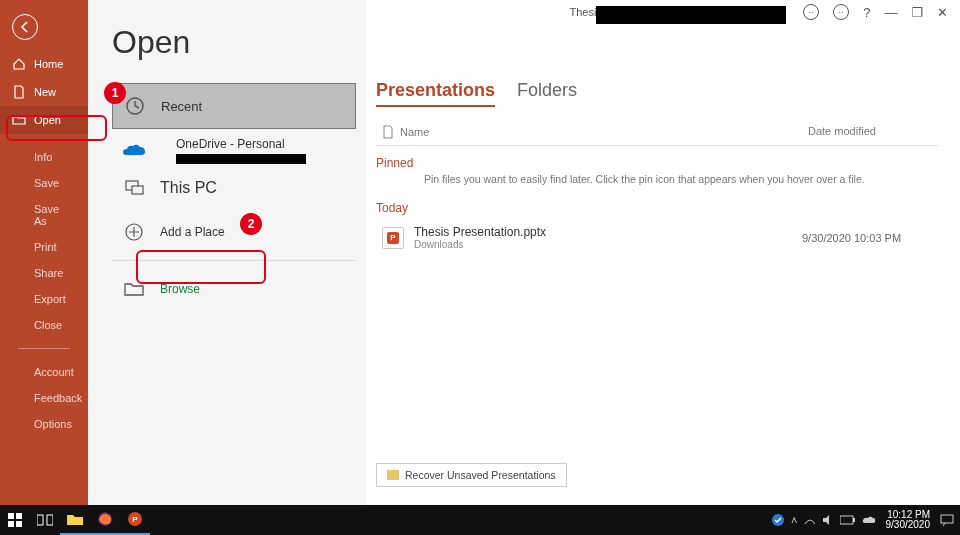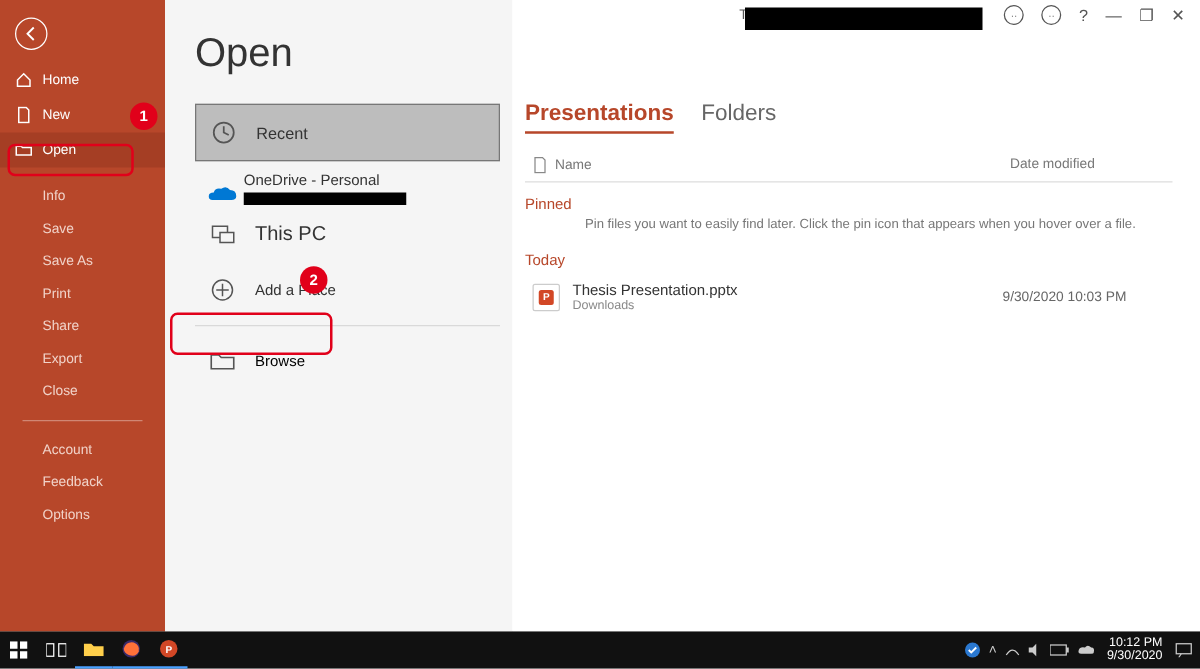--- a/index.html
+++ b/index.html
@@ -6,37 +6,37 @@
   html, body { width: 960px; height: 535px; overflow: hidden; background: #fff; }
   .app { width: 960px; height: 505px; display: flex; position: relative; }
   .taskbar { width: 960px; height: 30px; background: #111; display: flex; align-items: center; color: #fff; font-size: 11px; }
   .taskbar .tb-left { display: flex; align-items: center; gap: 0; }
   .taskbar .tb-item { width: 30px; height: 30px; display: flex; align-items: center; justify-content: center; }
   .taskbar .tb-item.active { border-bottom: 2px solid #4aa0ff; }
   .taskbar .tb-right { margin-left: auto; display: flex; align-items: center; gap: 6px; padding-right: 6px; }
   .taskbar .clock { text-align: right; line-height: 1; font-size: 10px; padding: 0 4px; }
 
   
-  .sidebar { width: 132px; background: #b7472a; color: #fff; display: flex; flex-direction: column; padding-top: 8px; font-size: 11px; position: relative; }
+  .sidebar { width: 88px; background: #b7472a; color: #fff; display: flex; flex-direction: column; padding-top: 8px; font-size: 11px; position: relative; }
   .back-btn { width: 26px; height: 26px; border: 1.5px solid #fff; border-radius: 50%; margin: 6px 0 10px 12px; display: flex; align-items: center; justify-content: center; cursor: pointer; }
   .nav-item { display: flex; align-items: center; gap: 8px; padding: 7px 12px; cursor: pointer; }
   .nav-item .ico { width: 14px; height: 14px; display: inline-flex; align-items: center; justify-content: center; }
   .nav-item.selected { background: #a53e24; }
   .nav-subtext { padding: 7px 28px 7px 34px; color: #f1d3c9; }
   .nav-sep { border-top: 1px solid rgba(255,255,255,0.35); margin: 10px 18px; }
   .nav-disabled { color: #e0b6a8; }
 
   
   .source-panel { width: 278px; background: #f5f5f5; padding: 24px 10px 0 24px; }
   .title { font-size: 32px; font-weight: 300; color: #333; margin-bottom: 22px; }
   .src-item { display: flex; align-items: center; gap: 14px; padding: 10px 10px; cursor: pointer; }
   .src-item .src-icon { width: 24px; height: 24px; display: inline-flex; align-items: center; justify-content: center; }
   .src-item.selected { background: #bdbdbd; border: 1px solid #777; text-align: right; }
   .src-divider { border-top: 1px solid #d9d9d9; margin: 6px 0; }
-  .onedrive-block { display: flex; align-items: flex-end; gap: 5px; padding: 8px 10px 2px 10px; cursor: pointer; }
+  .onedrive-block { display: flex; align-items: center; gap: 30px; padding: 8px 10px 2px 10px; cursor: pointer; }
   .onedrive-text .od-main { font-size: 12px; color: #333; }
   .redact { width: 130px; height: 10px; background: #000; margin-top: 3px; }
 
   
   .content { flex: 1; background: #fff; padding: 0 22px 0 10px; position: relative; }
   .top-redact { position: absolute; top: 6px; left: 596px; width: 190px; height: 18px; background: #000; }
   .titlebar { position: absolute; top: 6px; left: 0; width: 100%; text-align: center; font-size: 11px; color: #555; }
   .winctrls { position: absolute; top: 4px; right: 12px; display: flex; gap: 14px; align-items: center; color: #555; font-size: 13px; }
   .winctrls .face { width: 16px; height: 16px; border: 1.2px solid #555; border-radius: 50%; display: inline-flex; align-items: center; justify-content: center; font-size: 8px; }
 
@@ -160,21 +160,21 @@
     </div>
 
     <div class="src-divider"></div>
 
     <div class="src-item">
       <span class="src-icon">
           <svg width="22" height="22" viewBox="0 0 22 22">
             <path d="M2 6 H8 L10 8 H20 V17 H2 Z" stroke="#555" stroke-width="1.3" fill="none"></path>
           </svg>
         </span>
-      <span style="font-size:12px;color:#000000">Browse</span>
+      <span style="font-size:12px;color:#15803d">Browse</span>
     </div>
   </div>
 
   <div class="content">
     <div class="titlebar">Thesis Presentation.pptx  -  PowerPoint</div>
     <div class="winctrls">
       <span class="face">··</span>
       <span class="face">··</span>
       <span>?</span>
       <span>—</span>
@@ -208,20 +208,24 @@
       <div class="ficon">
           <div class="p">P</div>
         </div>
       <div class="fmeta">
         <div class="fname">Thesis Presentation.pptx</div>
         <div class="floc">Downloads</div>
       </div>
       <div class="fdate">9/30/2020 10:03 PM</div>
     </div>
 
+    <div class="recover-btn">
+      <span class="ric"></span>
+      <span>Recover Unsaved Presentations</span>
+    </div>
   </div>
 
   <div class="top-redact"></div>
 
   <div class="callout" style="left:6px; top:115px; width:101px; height:26px;"></div>
   <div class="badge" style="left:104px; top:82px;">1</div>
 
   <div class="callout" style="left:136px; top:250px; width:130px; height:34px;"></div>
   <div class="badge" style="left:240px; top:213px;">2</div>
 

